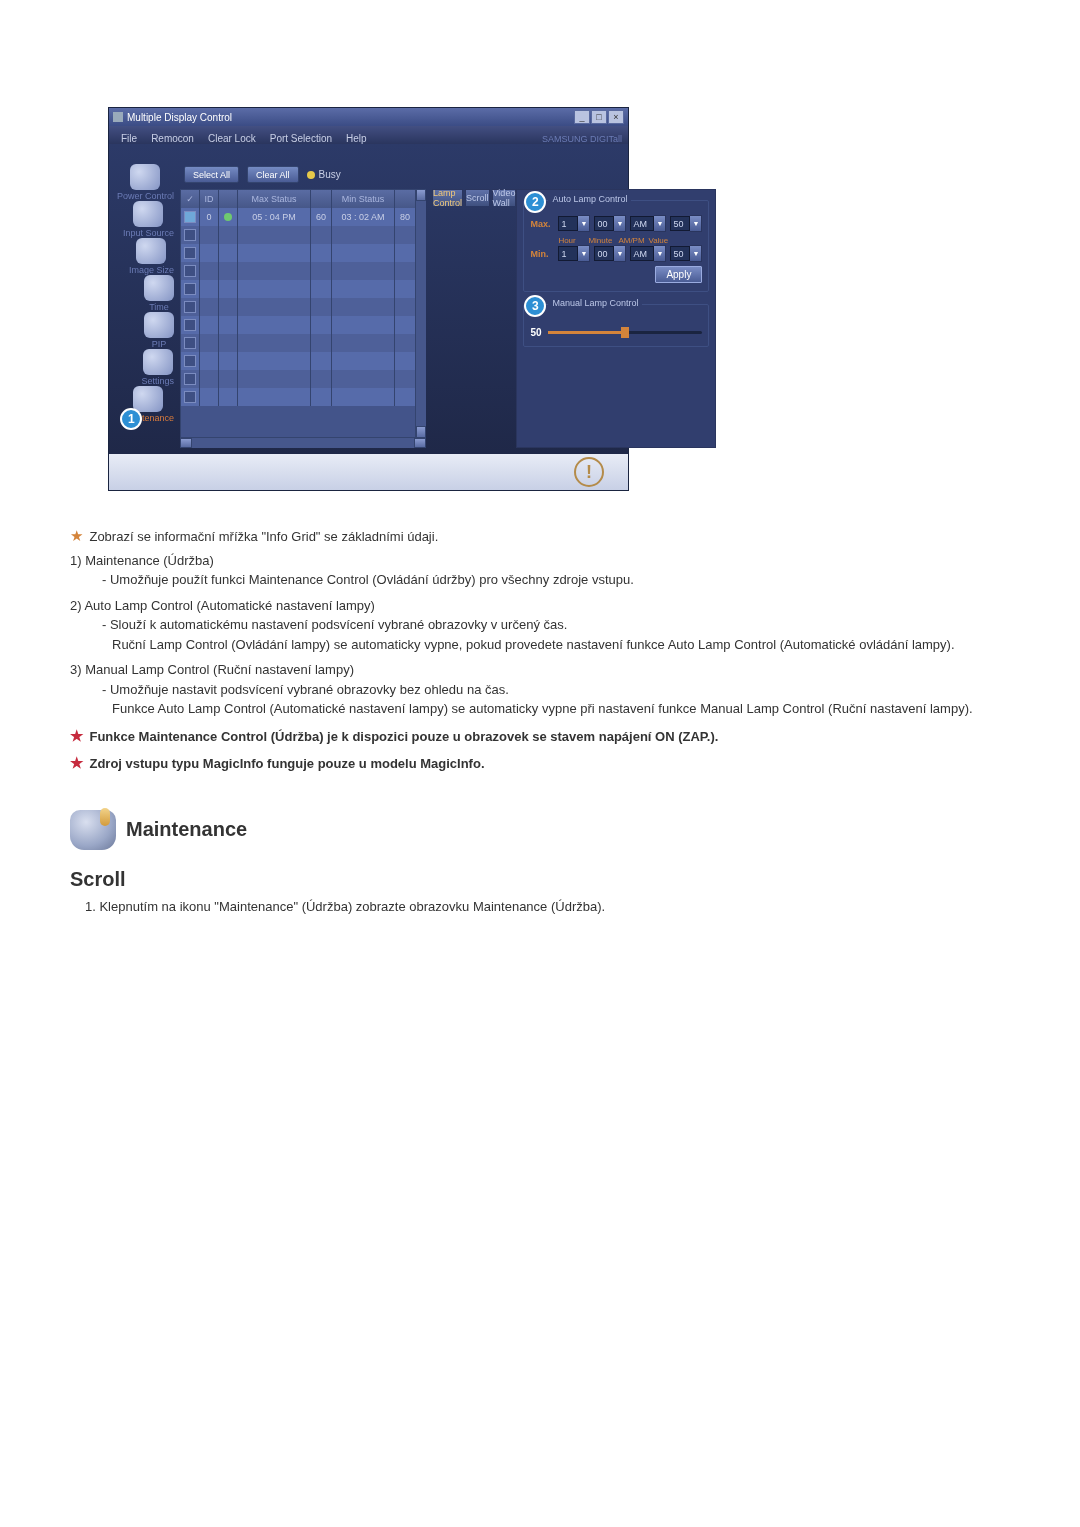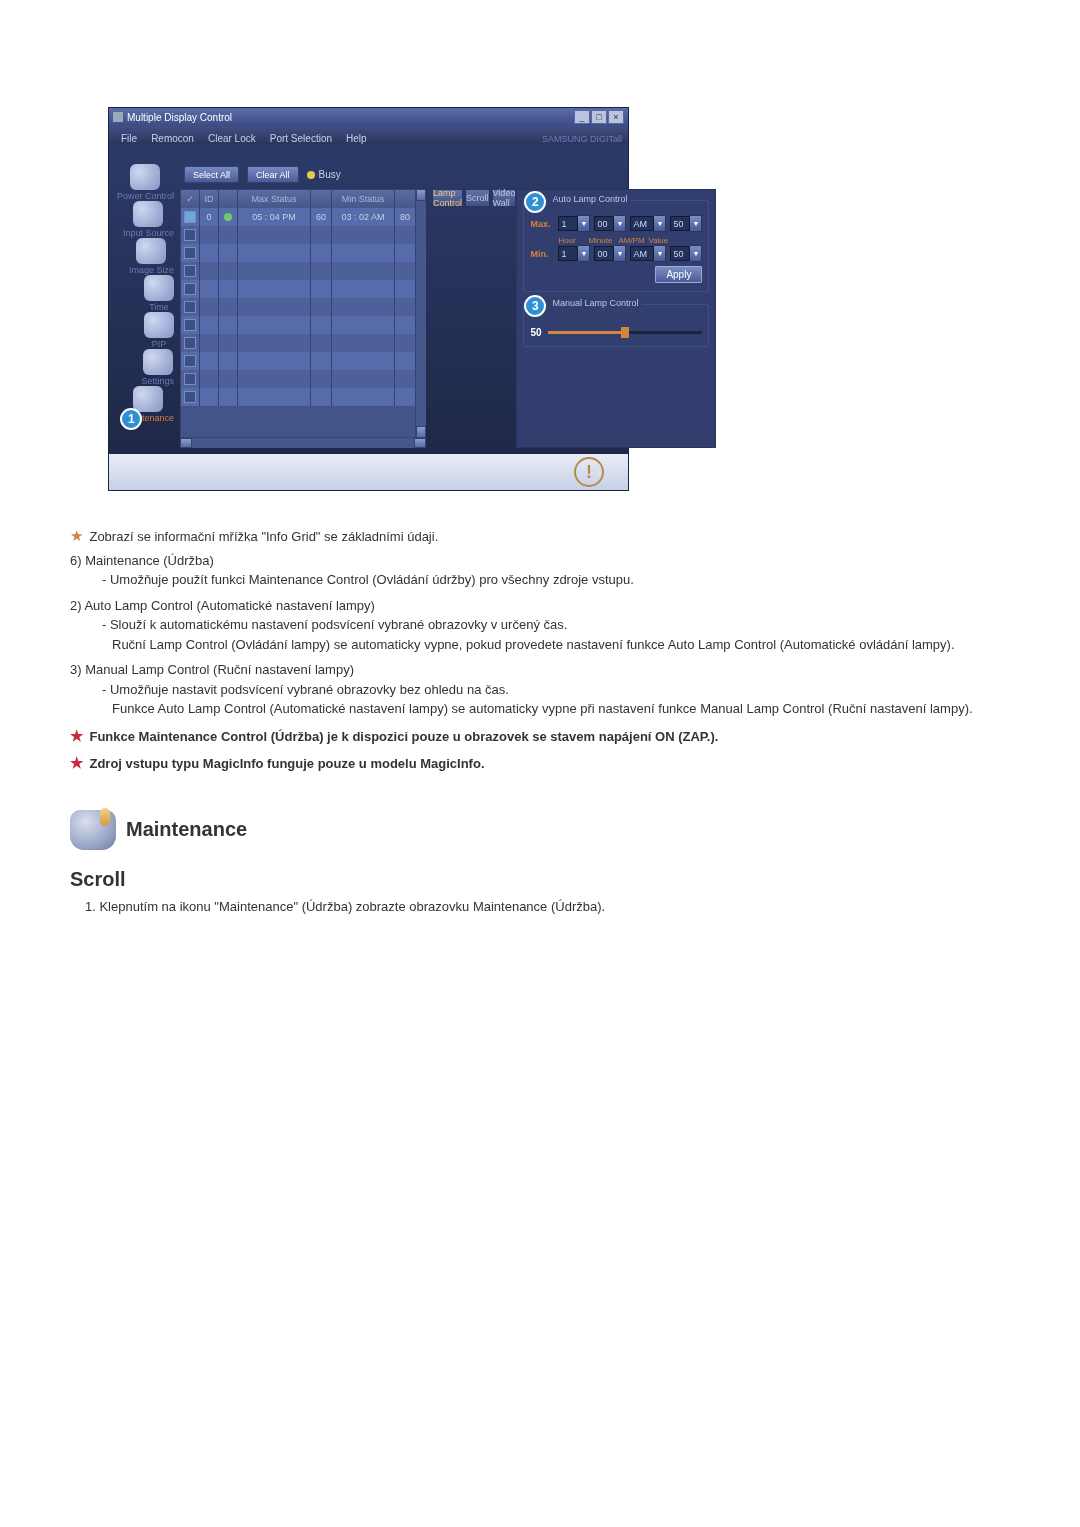--- a/index.html
+++ b/index.html
@@ -386,21 +386,21 @@
 </div>
 </div>
 
 <div class="explain">
  <div class="star-row">
         <span class="star">★</span>
         <span>Zobrazí se informační mřížka "Info Grid" se základními údaji.</span>
       </div>
  <ol class="numlist">
   <li>
-   <span>6) Maintenance (Údržba)</span>
+   <span>1) Maintenance (Údržba)</span>
    <div class="subline">- Umožňuje použít funkci Maintenance Control (Ovládání údržby) pro všechny zdroje vstupu.</div>
   </li>
   <li>
    <span>2) Auto Lamp Control (Automatické nastavení lampy)</span>
    <div class="subline">- Slouží k automatickému nastavení podsvícení vybrané obrazovky v určený čas.</div>
    <div style="padding-left:28px;text-indent:0">Ruční Lamp Control (Ovládání lampy) se automaticky vypne, pokud provedete nastavení funkce Auto Lamp Control (Automatické ovládání lampy).</div>
   </li>
   <li>
    <span>3) Manual Lamp Control (Ruční nastavení lampy)</span>
    <div class="subline">- Umožňuje nastavit podsvícení vybrané obrazovky bez ohledu na čas.</div>

